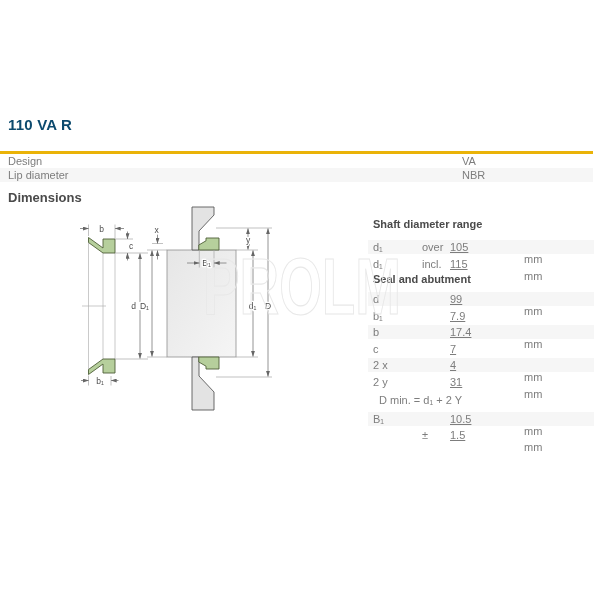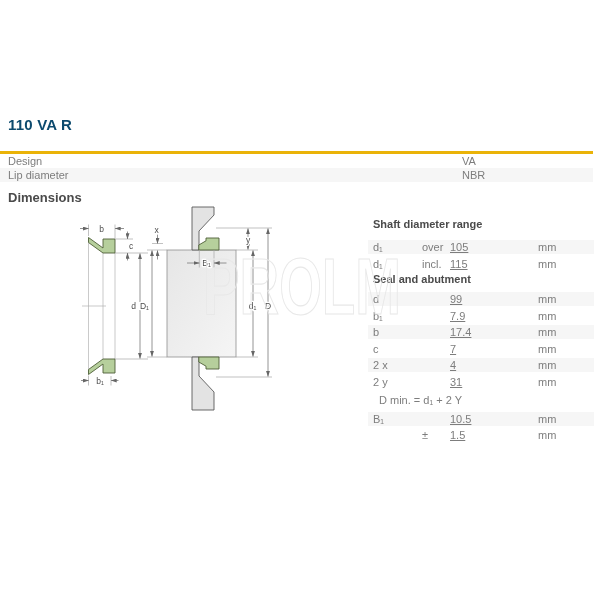--- a/index.html
+++ b/index.html
@@ -16,21 +16,21 @@
   .prow .val{position:absolute;left:462px;}
   #dims-heading{left:8px;top:190px;font-size:13px;font-weight:bold;color:#4a4a4a;}
   #right-col{left:368px;top:218px;width:226px;}
   .th{height:13px;line-height:13px;font-size:11px;font-weight:bold;color:#4a4a4a;margin:0 0 9px 0;padding-left:5px;}
   .th2{margin-top:0;margin-bottom:6px;}
   .drow{position:relative;height:14px;line-height:14px;font-size:11px;color:#7d7d7d;margin-bottom:2.5px;}
   .drow.shaded{background:#f6f6f6;}
   .c-label{position:absolute;left:5px;}
   .c-qual{position:absolute;left:54px;}
   .c-value{position:absolute;left:82px;text-decoration:underline;}
-  .c-unit{position:absolute;left:170px;}
+  .c-unit{position:absolute;left:156px;margin-top:12px;}
   .frow{height:13px;line-height:13px;font-size:11px;color:#7d7d7d;padding:3px 0 2px 11px;margin-bottom:2.5px;}
   #diagram-layer{left:0;top:0;width:600px;height:600px;z-index:5;pointer-events:none;}
   svg{font-family:"Liberation Sans","DejaVu Sans",sans-serif;}
   .dlbl{font-size:8.5px;fill:#4d4d4d;paint-order:stroke;stroke:#ffffff;stroke-width:2.6px;stroke-linejoin:round;}
   .wm{font-size:80px;font-weight:bold;fill:none;stroke:#e8e8e8;stroke-width:1.2px;}
   .dimline{stroke:#787878;stroke-width:0.8;}
   .extline{stroke:#a8a8a8;stroke-width:0.7;}
   .thinline{stroke:#b3b3b3;stroke-width:0.7;}
   .seal{fill:#b6cf9c;stroke:#4e5f38;stroke-width:0.9;}
   .wall{fill:#e3e3e3;stroke:#5a5a5a;stroke-width:0.9;}

